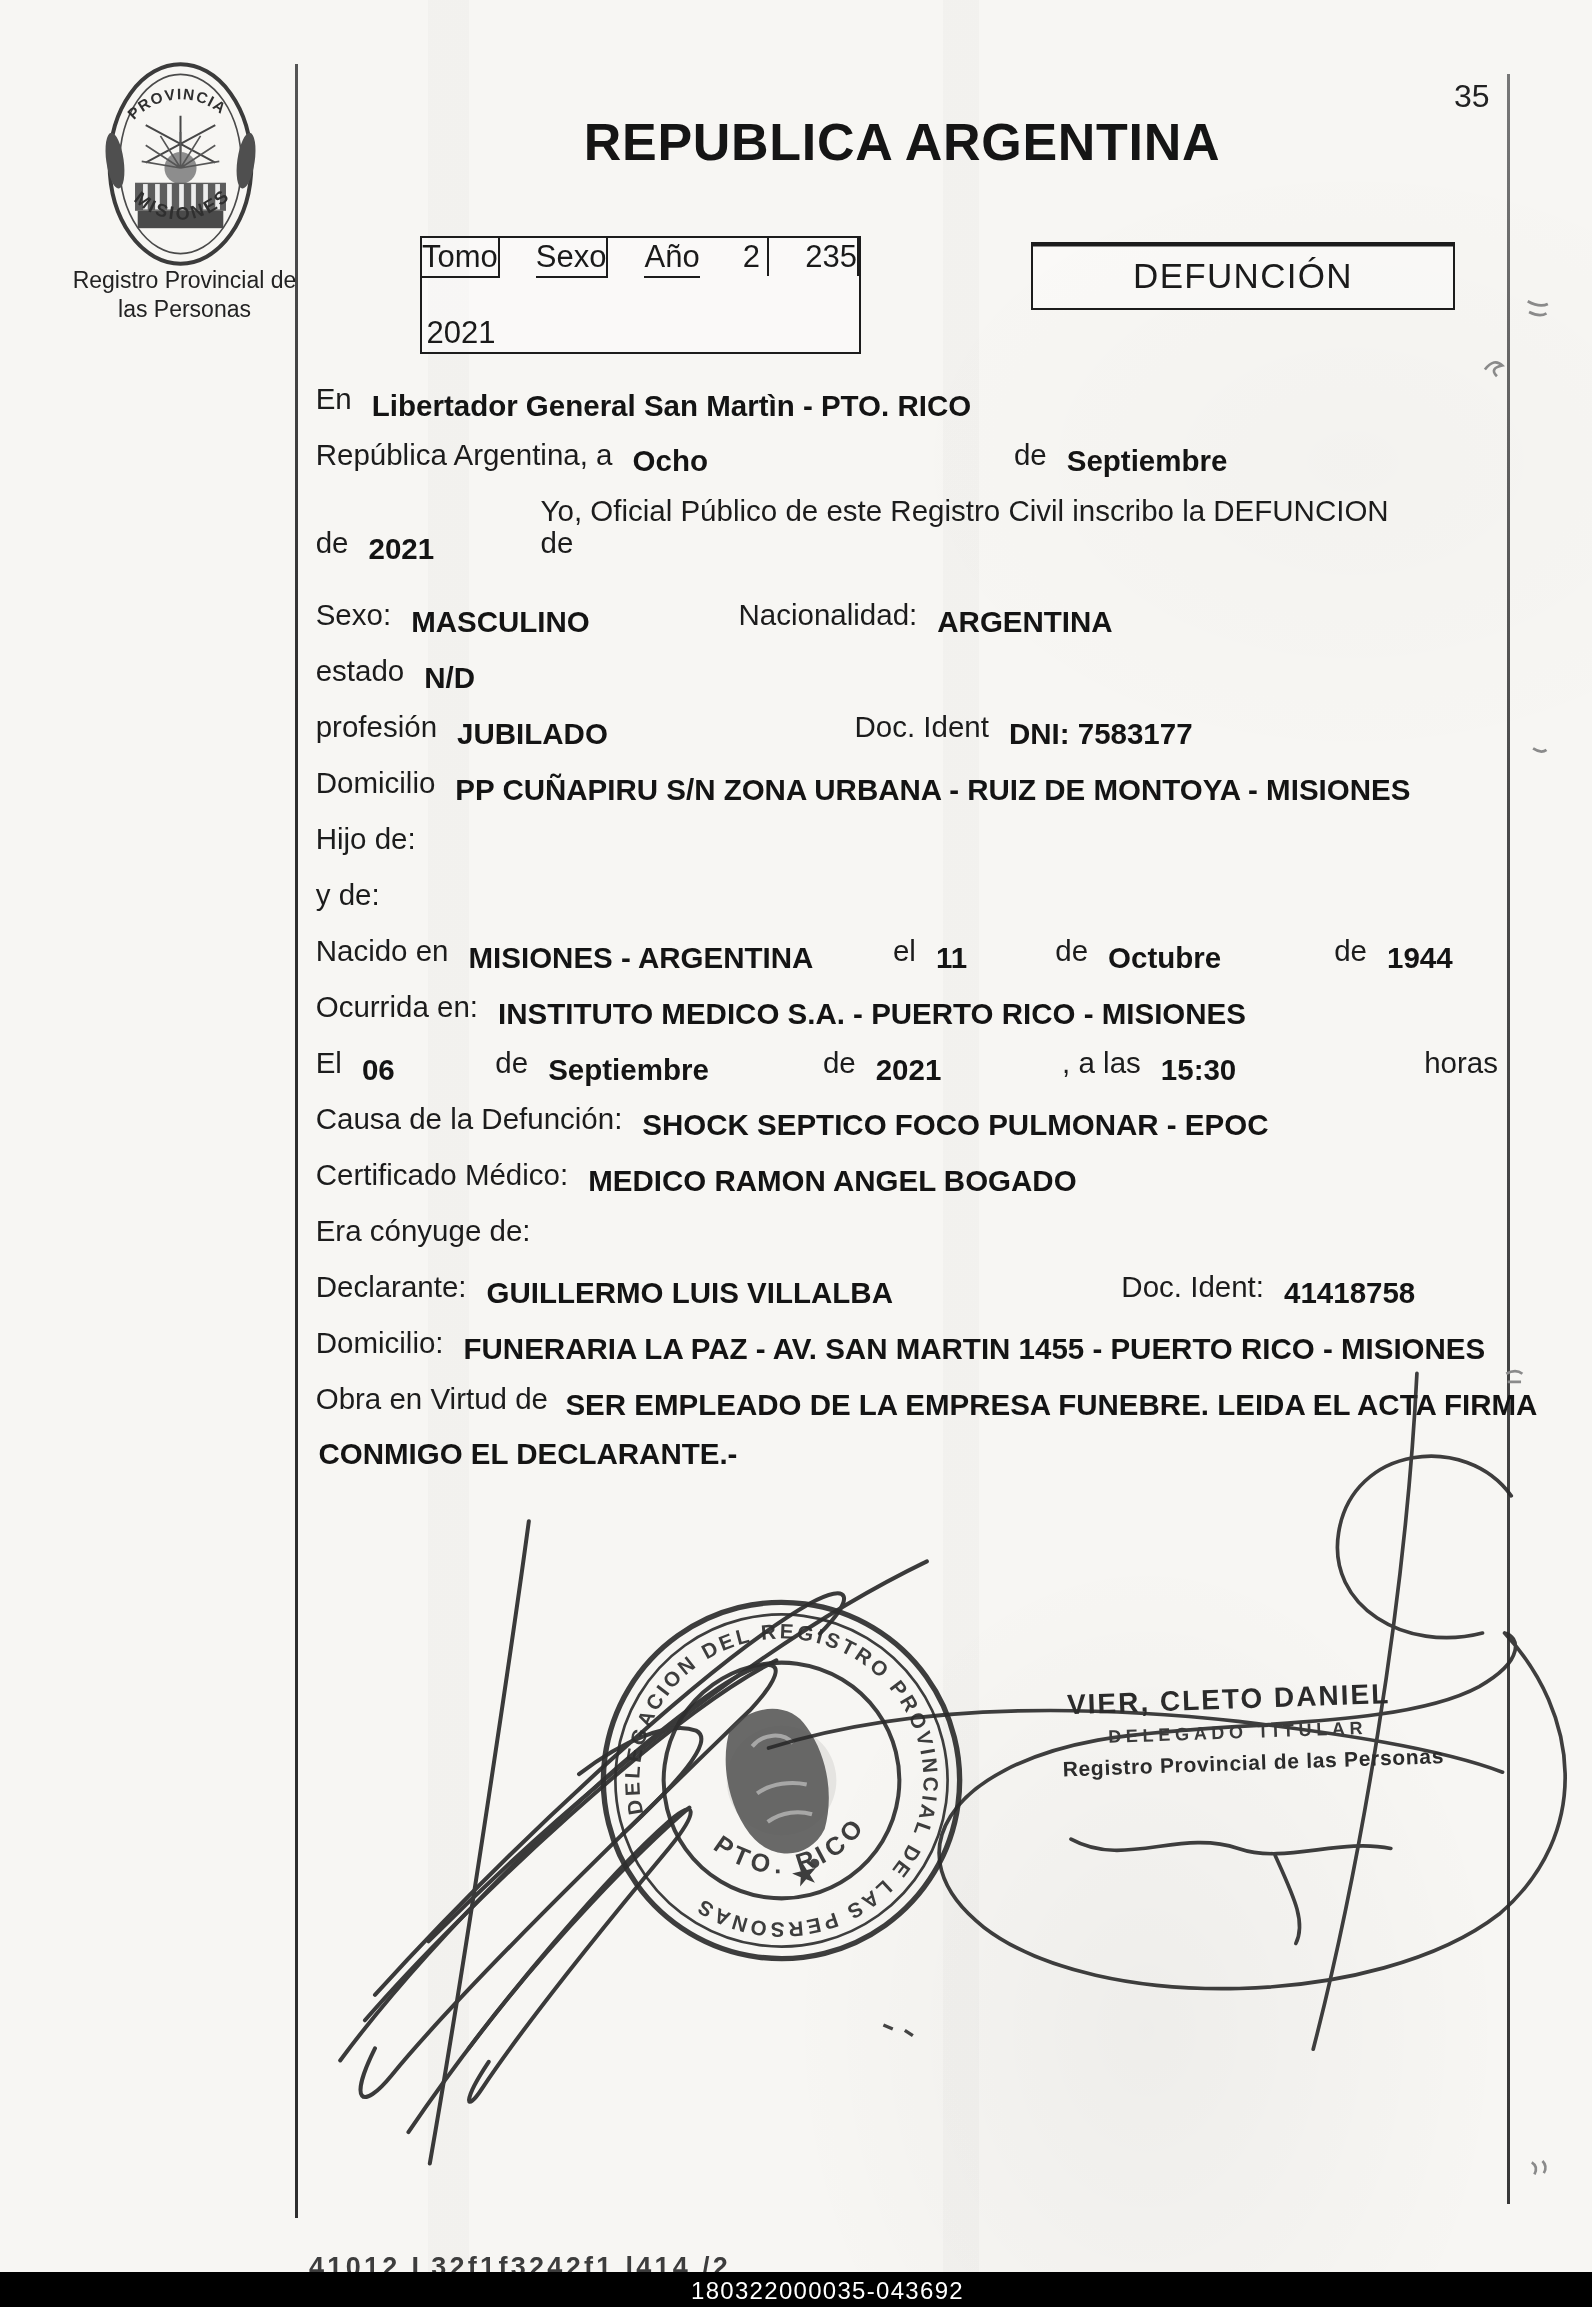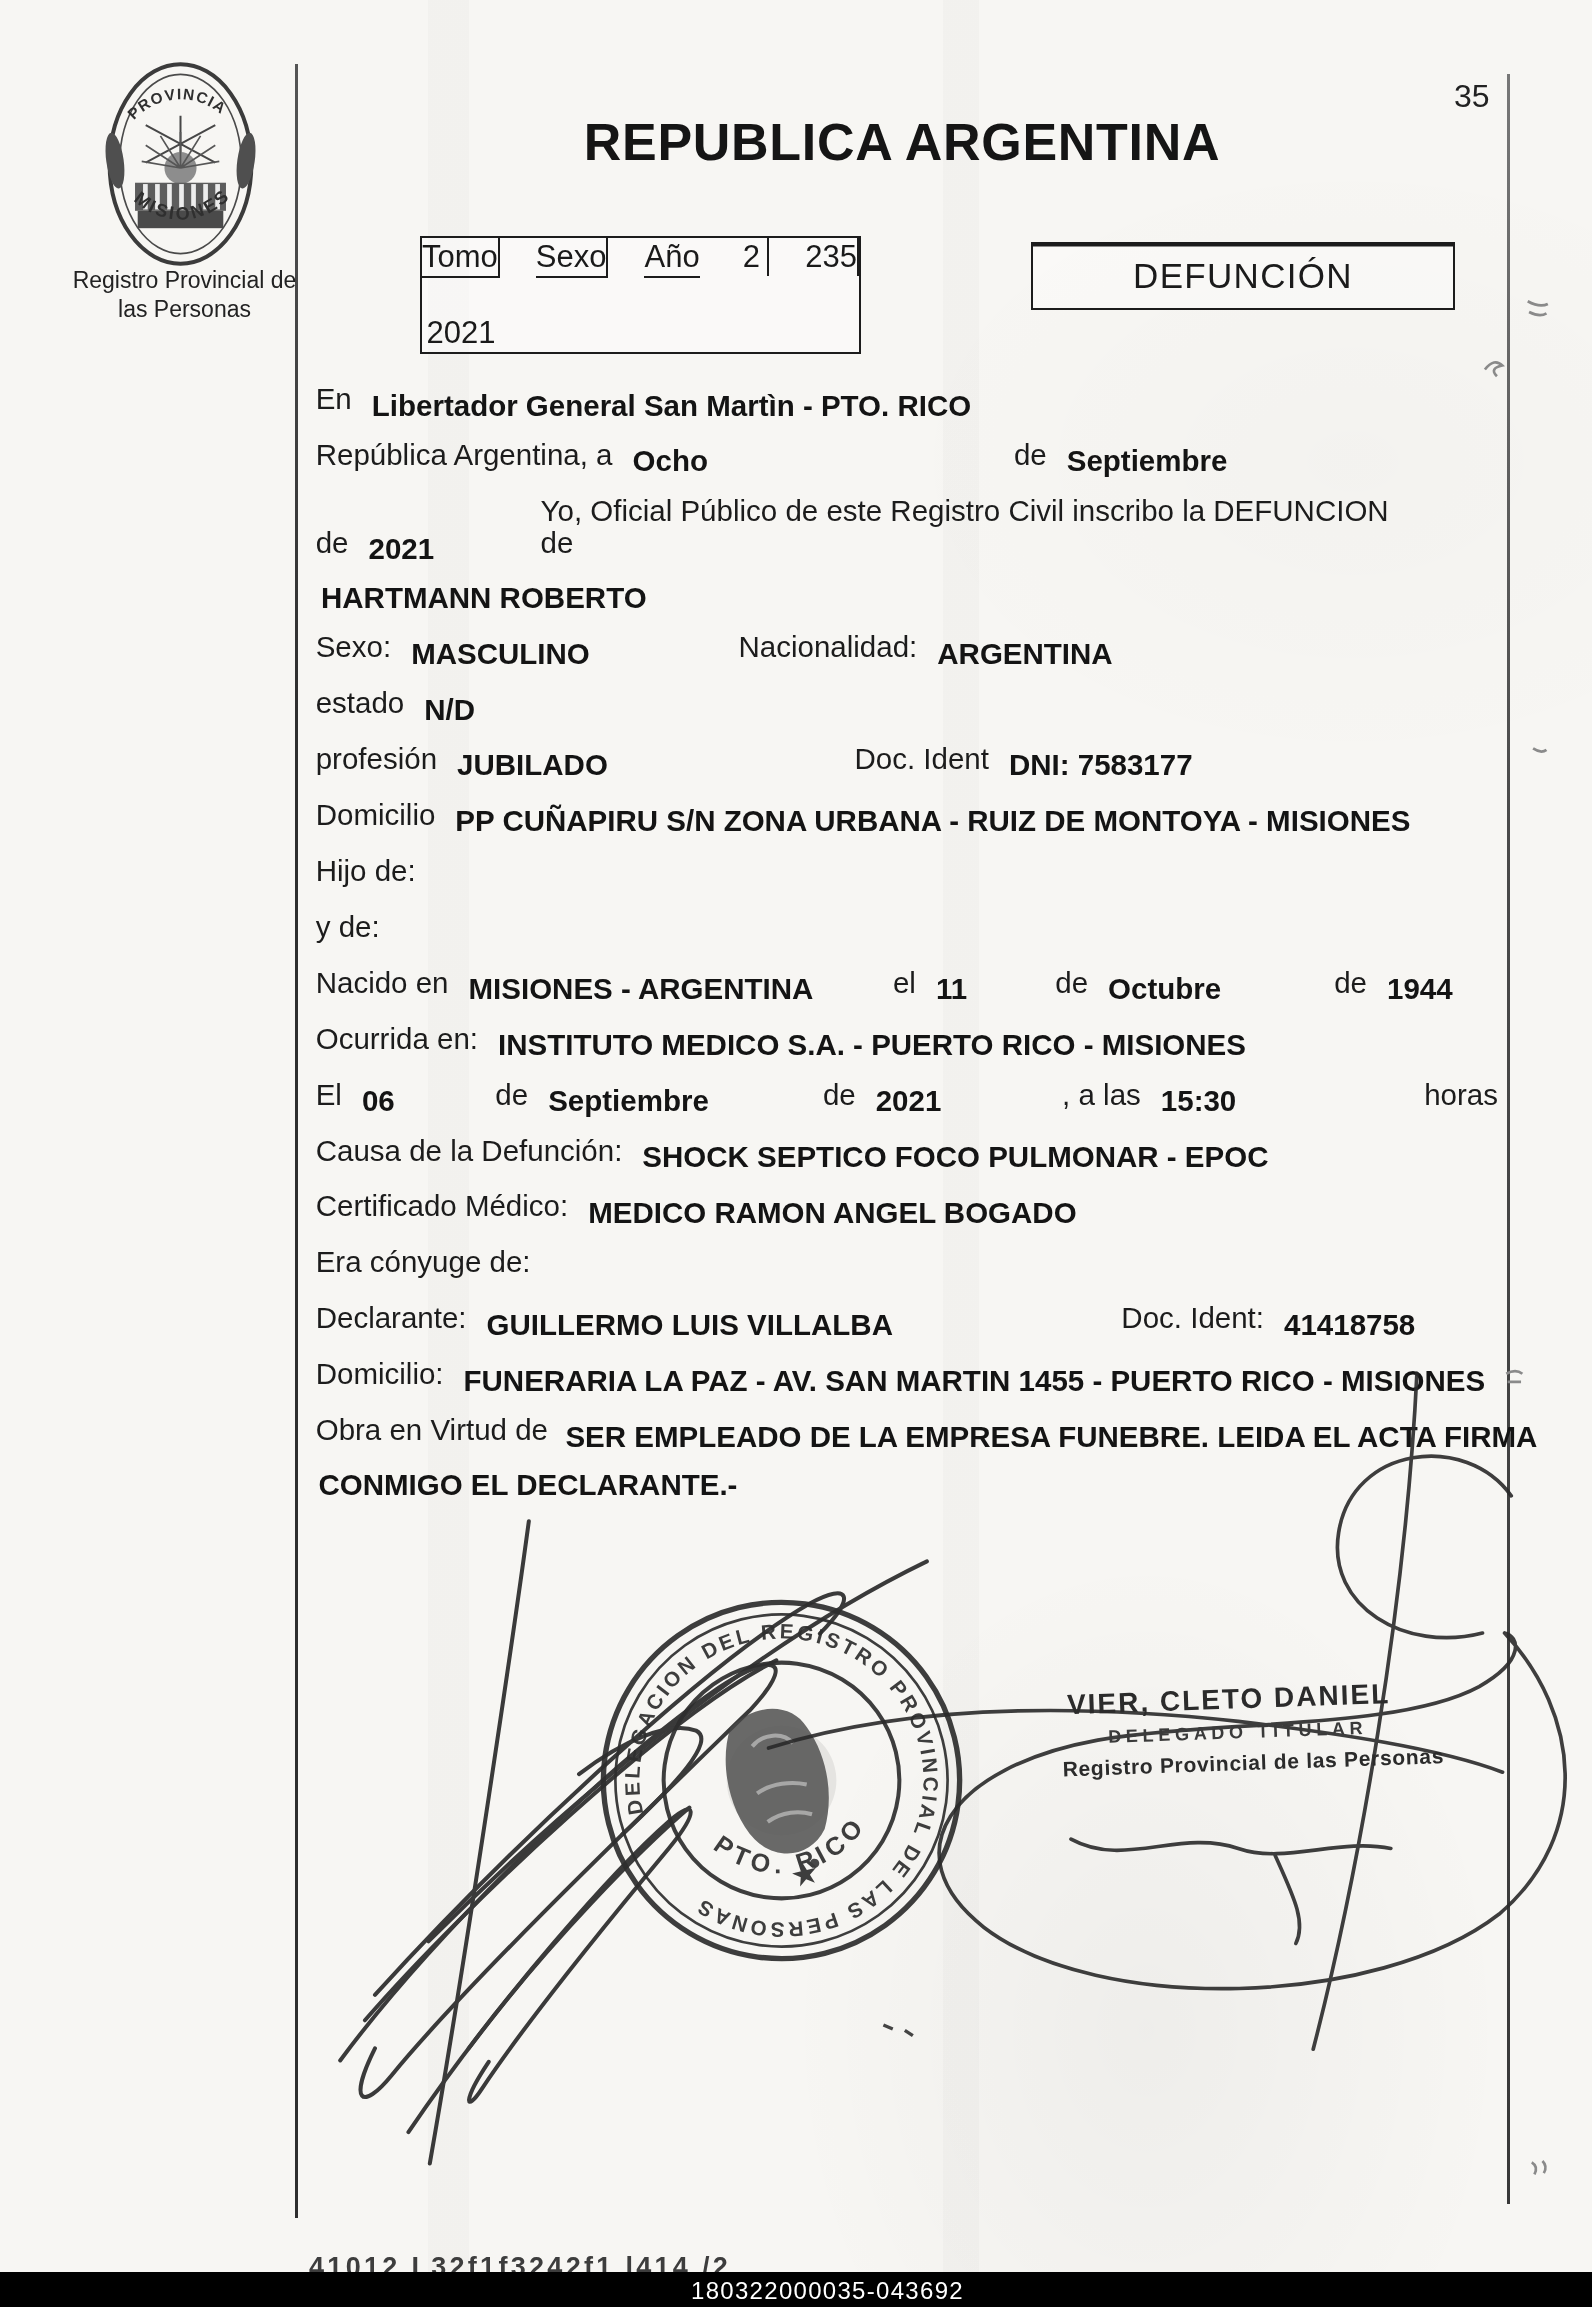--- a/index.html
+++ b/index.html
@@ -151,21 +151,20 @@
       </span>
       <span class="lbl sentence">Yo, Oficial Público de este Registro Civil inscribo la DEFUNCION de</span>
       <span class="fld grow">
         <span class="val"></span>
         <span class="dots"></span>
       </span>
     </div>
 
     <div class="frow">
       <span class="fld grow">
-        <span class="val">HARTMANN ROBERTO</span>
         <span class="dots"></span>
       </span>
     </div>
 
     <div class="frow">
       <span class="lbl">Sexo:</span>
       <span class="fld w475">
         <span class="val">MASCULINO</span>
         <span class="dots"></span>
       </span>

